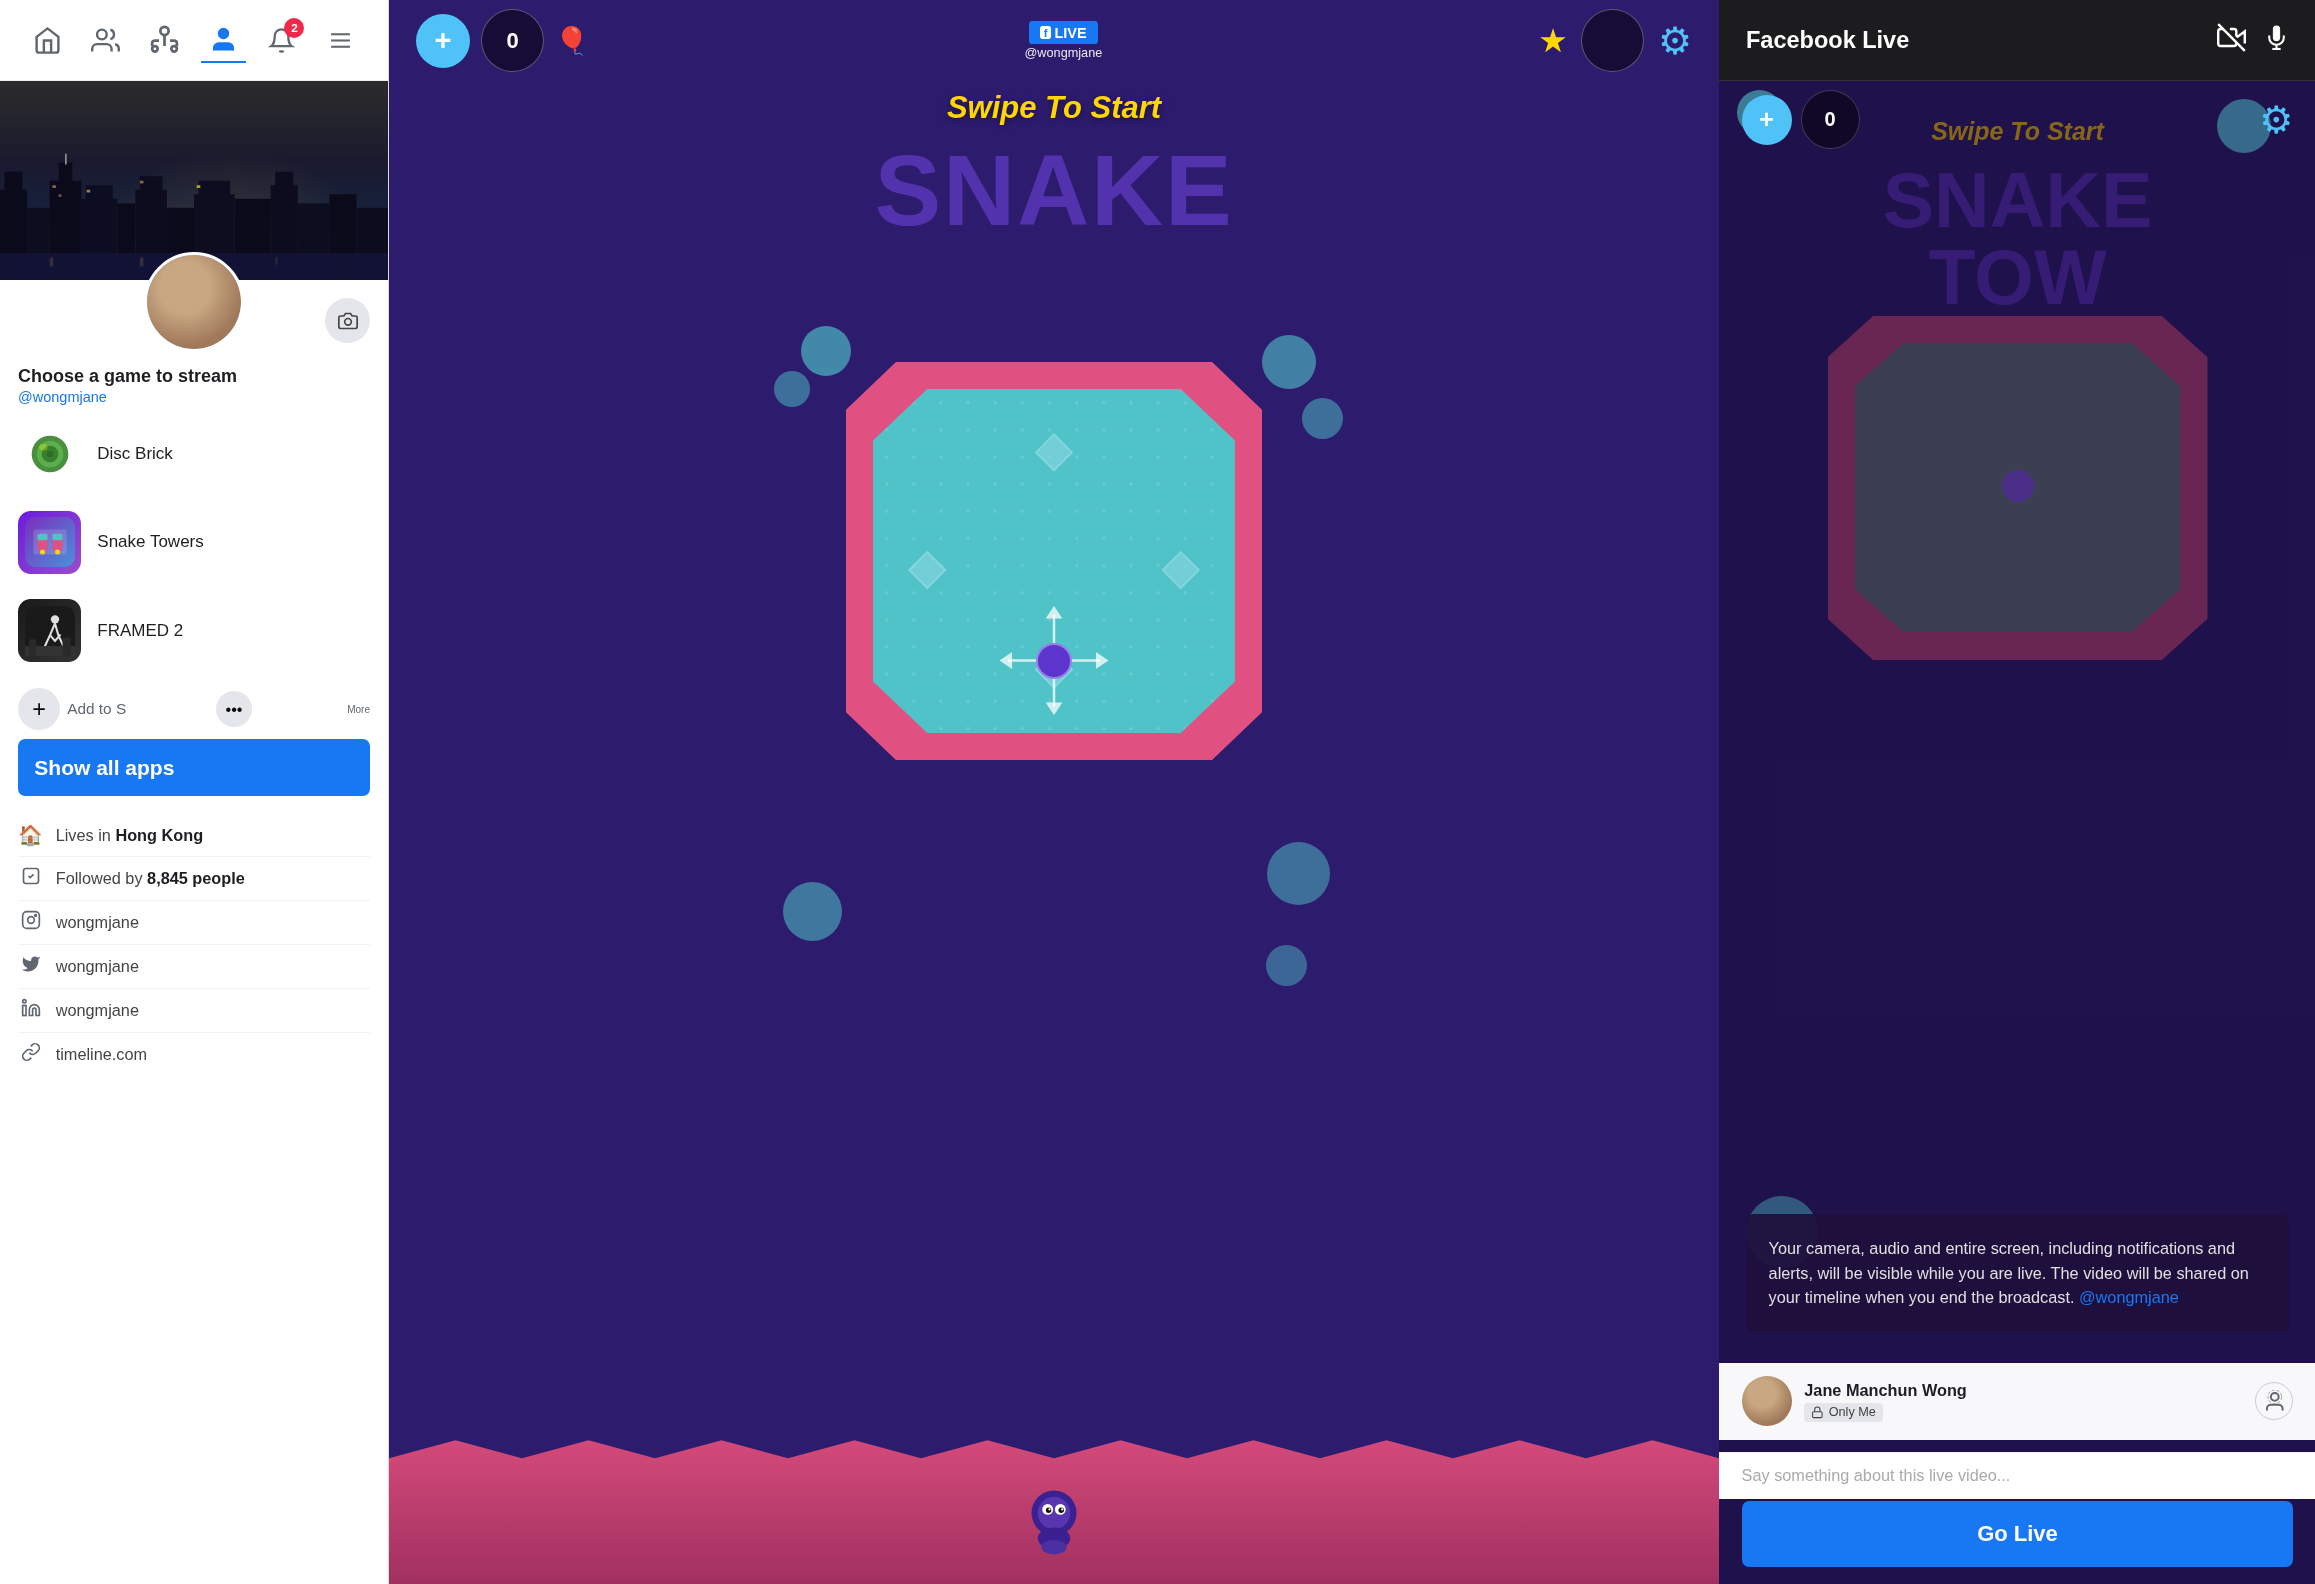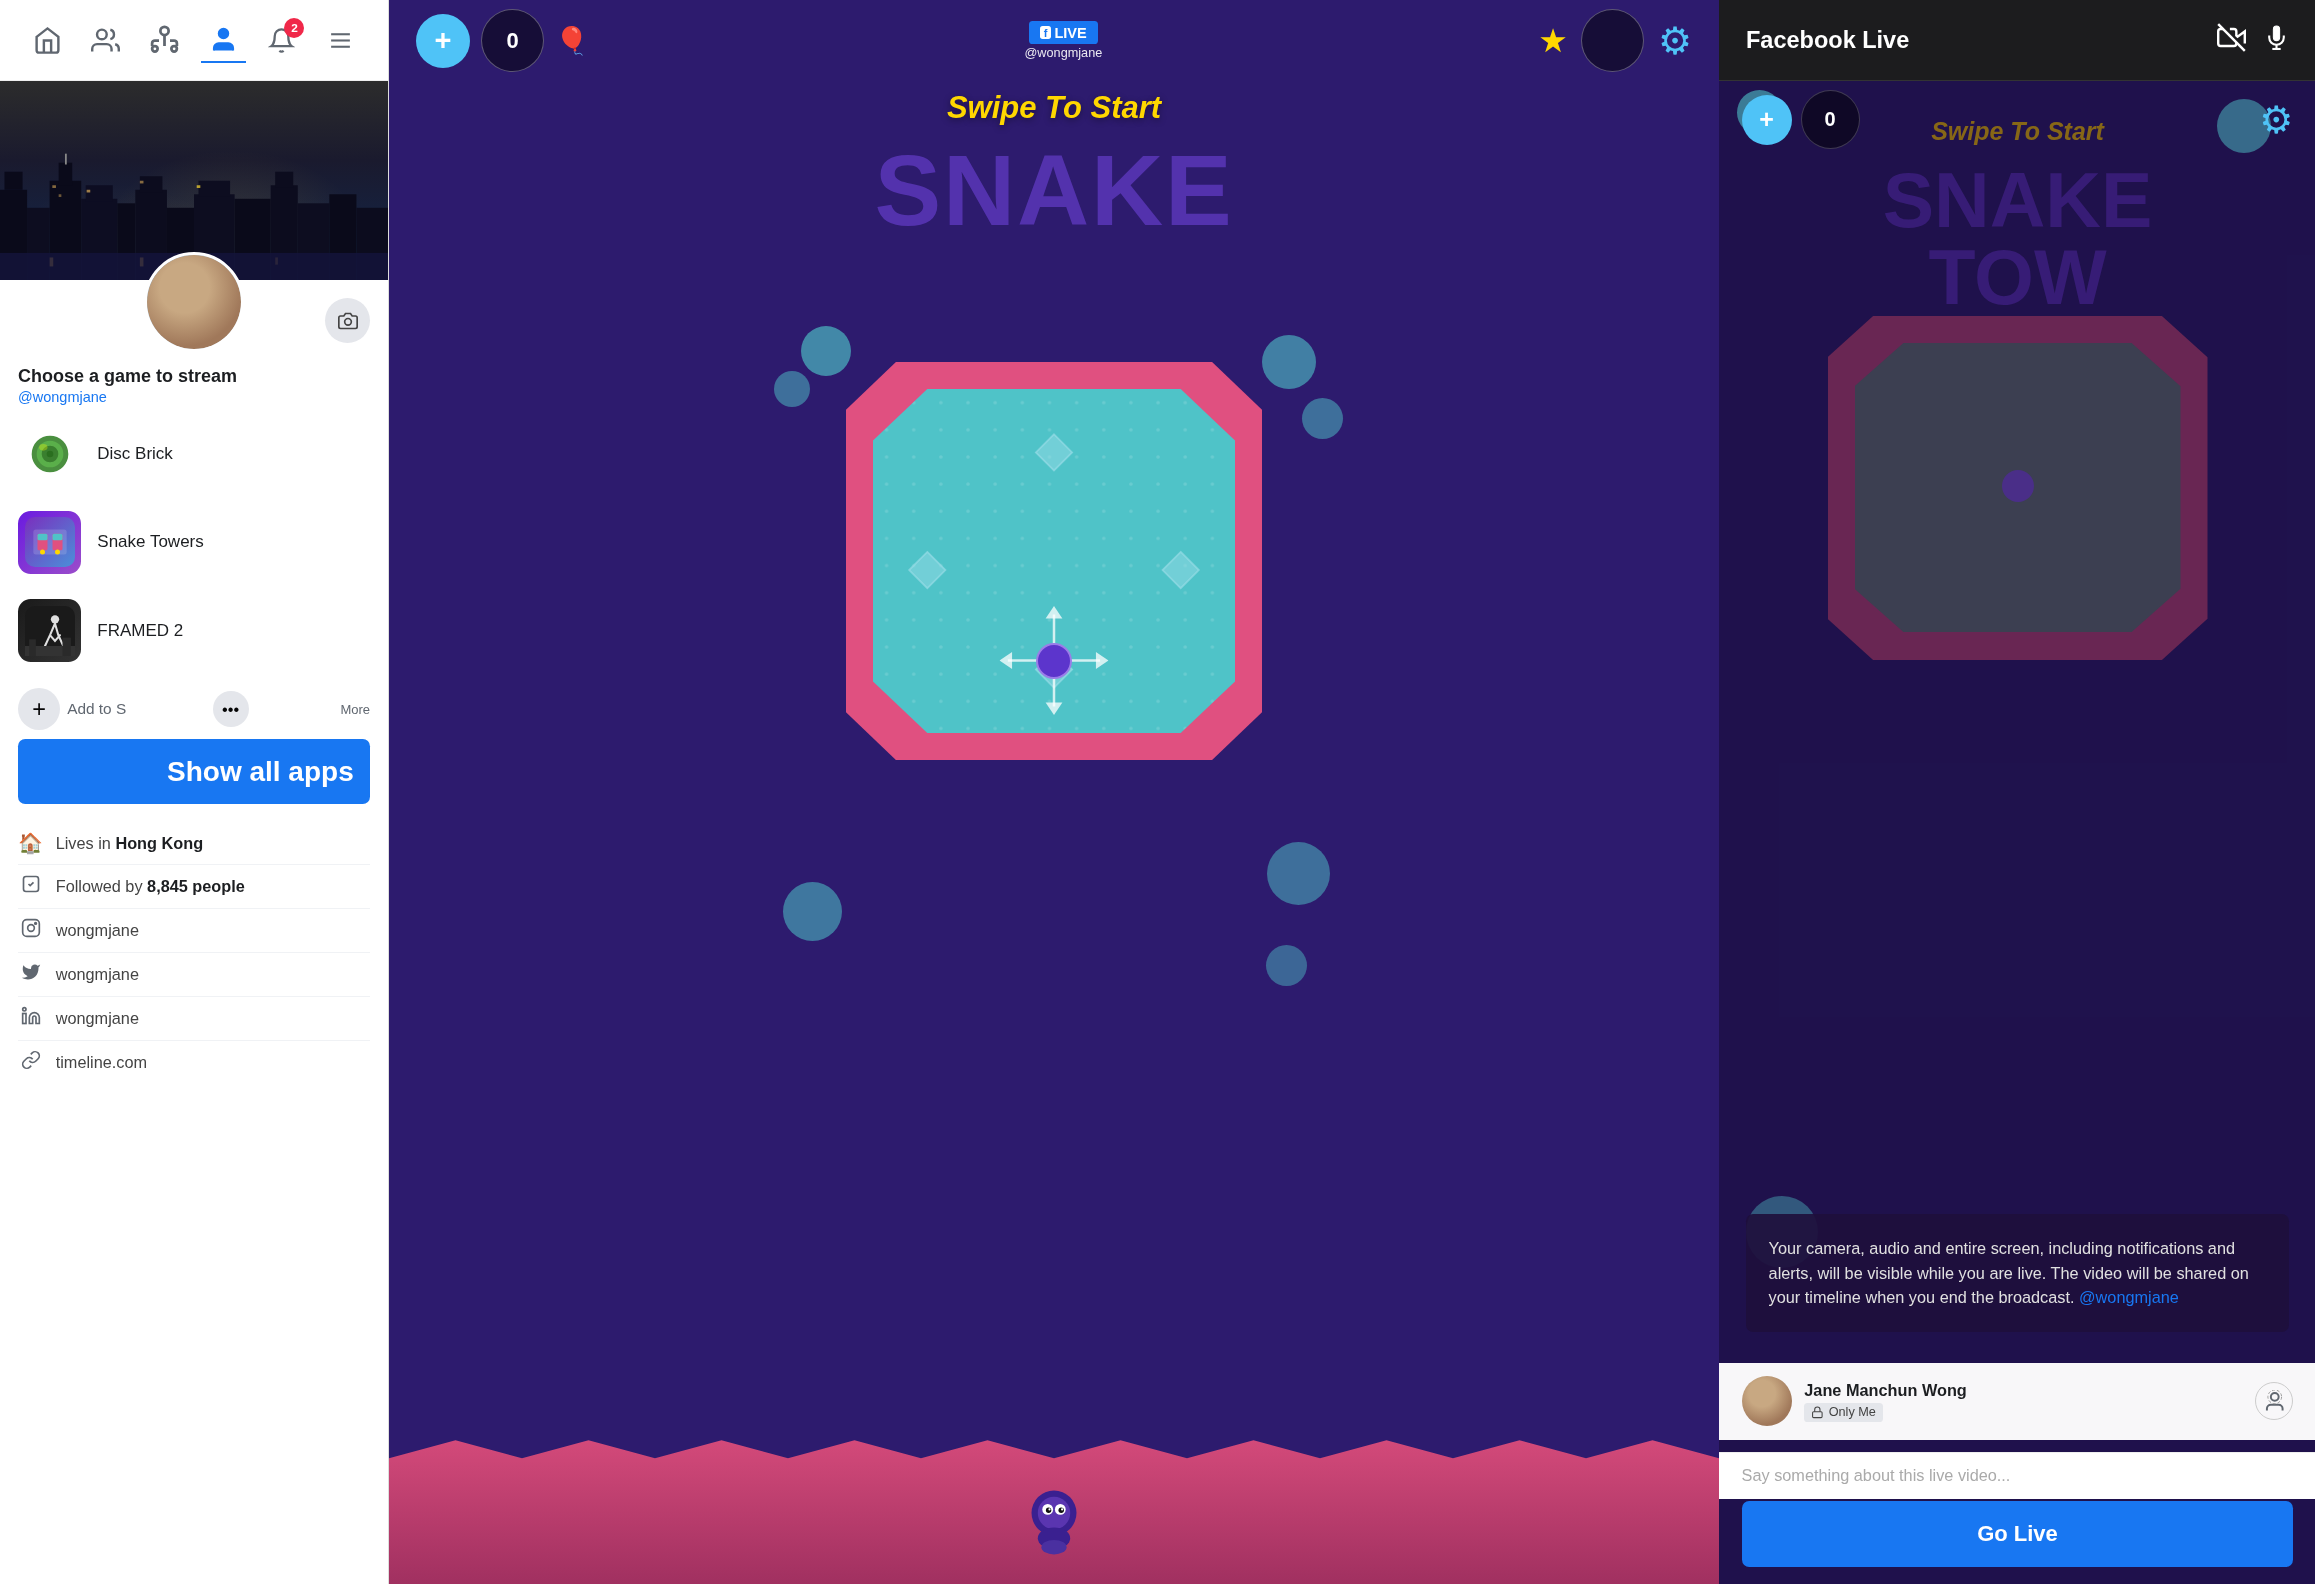--- a/index.html
+++ b/index.html
@@ -213,25 +213,25 @@
     }
 
     
     .show-all-apps-btn {
       margin: 0 18px 11px;
       background: #1877f2;
       color: #fff;
       border: none;
       border-radius: 7.2px;
       padding: 16.3px;
-      font-size: 28px;
+      font-size: 21px;
       font-weight: 600;
       cursor: pointer;
       width: calc(100% - 36px);
-      text-align: right;
+      text-align: left;
     }
 
     
     .profile-info {
       padding: 7.2px 18px;
     }
     .info-item {
       display: flex;
       align-items: center;
       gap: 12.7px;
@@ -868,21 +868,21 @@
       <span class="game-name">FRAMED 2</span>
     </div>
   </div>
 
   <div class="shortcuts-area">
     <div class="add-shortcut-btn">
       <div class="plus-circle">+</div>
       <span>Add to S</span>
     </div>
     <div class="dots-btn">•••</div>
-    <span style="color:#606770;font-size:13px;margin-left:5.4px;">More</span>
+    <span style="color:#606770;font-size:10px;margin-left:5.4px;">More</span>
   </div>
 
   <button class="show-all-apps-btn">Show all apps</button>
 
   <div class="profile-info">
     <div class="info-item">
       <span class="info-icon">🏠</span>
       <span class="info-text">Lives in <strong>Hong Kong</strong></span>
     </div>
     <div class="info-item">

